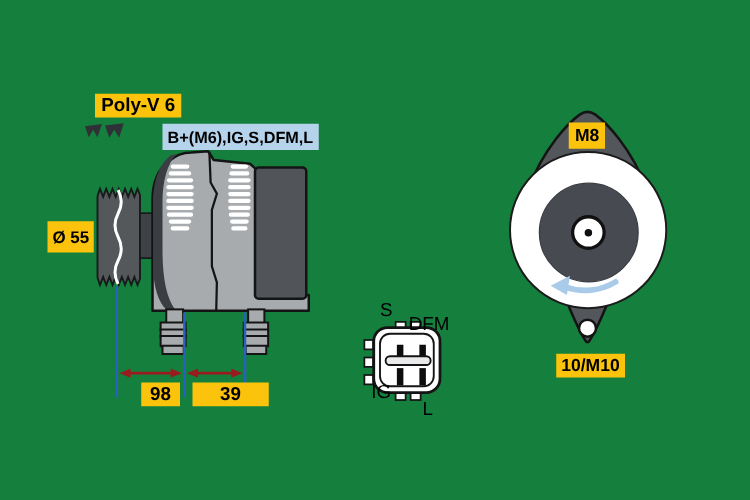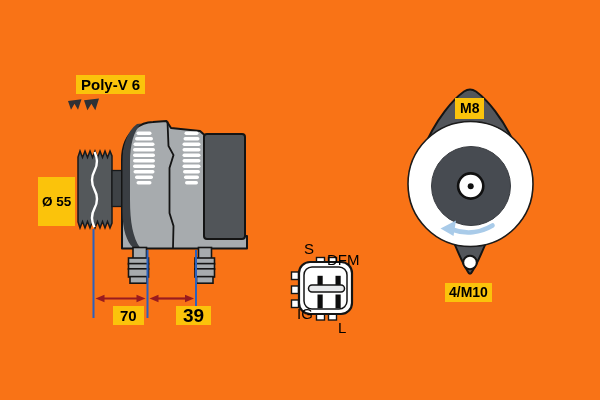--- a/index.html
+++ b/index.html
@@ -1,26 +1,26 @@
 <!DOCTYPE html>
 <html><head>
 <meta charset="utf-8">
 <style>
   html,body{margin:0;padding:0;background:#fff}
-  .stage{position:relative;width:600px;height:400px;background:#f97316;overflow:hidden;
+  .stage{position:relative;width:600px;height:400px;background:#15803d;overflow:hidden;
          font-family:"Liberation Sans",sans-serif;color:#000}
   .stage > svg{position:absolute;left:0;top:0}
   .tag{position:absolute;display:inline-block;background:#FBC30B;color:#000;
        font-weight:700;font-size:14px;line-height:17px;padding:1px 5px;white-space:nowrap}
   .tag--blue{background:#B5D4EC}
   #lbl-polyv{left:76px;top:75px;font-size:15px}
   #lbl-terminals{left:130px;top:99px;font-size:13px;padding:2px 4px}
-  #lbl-dia{left:38px;top:177px;font-size:13.5px;padding:16px 4px}
+  #lbl-dia{left:38px;top:177px;font-size:13.5px;padding:4px 4px}
   #lbl-56{left:113px;top:306px;font-size:15px;padding:1px 7px}
-  #lbl-39{left:176px;top:306px;font-size:19px;padding:1px 7px}
+  #lbl-39{left:154px;top:306px;font-size:15px;padding:1px 22px}
   #lbl-m8{left:455px;top:98px;font-size:14px;padding:2px 5px}
   #lbl-m10{left:445px;top:283px;font-size:14px;padding:1px 4px}
   .pin-lbl{position:absolute;font-size:15px;line-height:15px;color:#000;white-space:nowrap}
   #pin-s{left:304px;top:241px}
   #pin-dfm{left:327px;top:252px}
   #pin-ig{left:297px;top:306px}
   #pin-l{left:338px;top:320px}
 </style>
 </head>
 <body>
@@ -136,24 +136,25 @@
       <circle cx="470.7" cy="186" r="12.6" fill="#ffffff" stroke="#101010" stroke-width="2.6"></circle>
       <circle cx="470.7" cy="186.2" r="3" fill="#101010"></circle>
       <g>
         <path d="M492.5,225.5 A47 47 0 0 1 452,229.5" fill="none" stroke="#A9CBE9" stroke-width="4.6" stroke-linecap="round"></path>
         <polygon points="440.5,228.5 456,220.5 453.5,236" fill="#A9CBE9"></polygon>
       </g>
     </g>
   </svg>
 
   <div class="tag" id="lbl-polyv">Poly-V 6</div>
+  <div class="tag tag--blue" id="lbl-terminals">B+(M6),IG,S,DFM,L</div>
   <div class="tag" id="lbl-dia">Ø 55</div>
-  <div class="tag" id="lbl-56">70</div>
+  <div class="tag" id="lbl-56">98</div>
   <div class="tag" id="lbl-39">39</div>
   <div class="tag" id="lbl-m8">M8</div>
-  <div class="tag" id="lbl-m10">4/M10</div>
+  <div class="tag" id="lbl-m10">10/M10</div>
 
   <div class="pin-lbl" id="pin-s">S</div>
   <div class="pin-lbl" id="pin-dfm">DFM</div>
   <div class="pin-lbl" id="pin-ig">IG</div>
   <div class="pin-lbl" id="pin-l">L</div>
 
 </div>
 
 </body></html>

